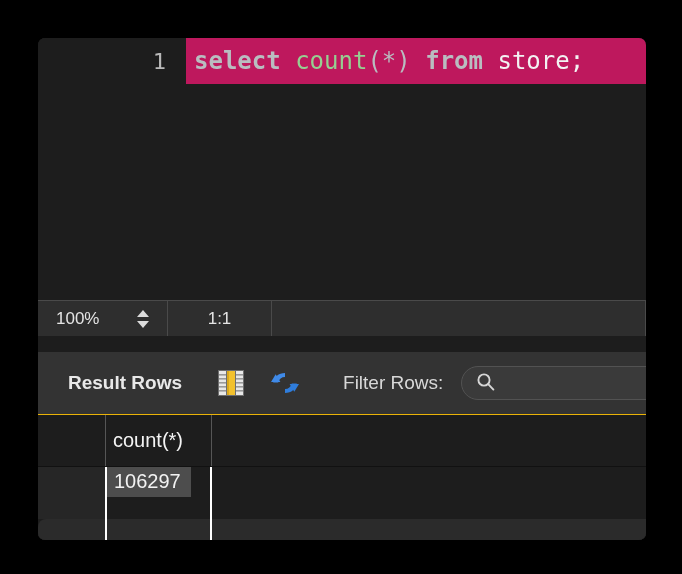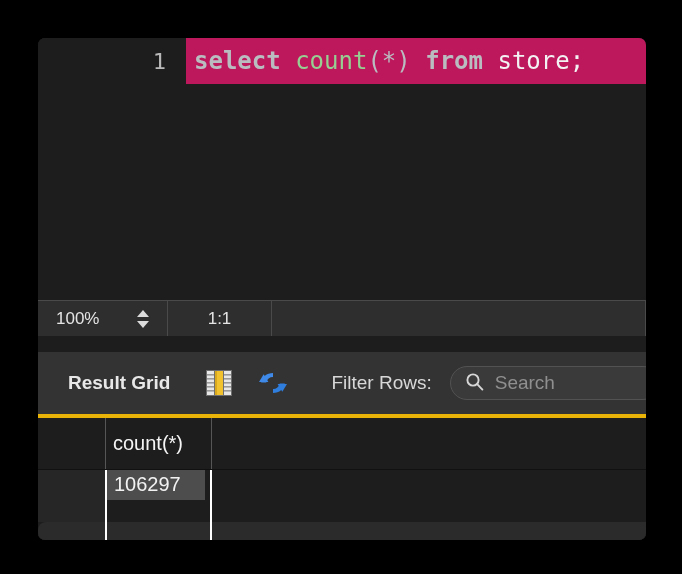--- a/index.html
+++ b/index.html
@@ -188,21 +188,21 @@
     padding: 0;
   }
   #filter-search-input::placeholder { color: #8f8f8f; opacity: 1; }
 
   
   #results-grid {
     flex: 1 1 auto;
     background: #1d1d1d;
     position: relative;
     overflow: hidden;
-    border-top: 4px solid #eab308;
+    border-top: 1px solid #eab308;
   }
   .grid-row {
     display: flex;
     align-items: stretch;
     height: 52px;
     box-sizing: border-box;
   }
   #grid-header-row {
     background: #1d1d1d;
     border-bottom: 1px solid #111111;
@@ -238,21 +238,21 @@
   #grid-data-row .cell-data {
     border-left: 2px solid #ffffff;
     border-right: 2px solid #ffffff;
     padding-left: 0;
     align-items: flex-start;
   }
   #cell-value-selected {
     background: #4d4d4d;
     color: #f2f2f2;
     font-size: 20px;
-    padding: 2px 24px 4px 7px;
+    padding: 2px 10px 4px 7px;
     line-height: 24px;
     white-space: nowrap;
   }
   #grid-data-row-2 {
     height: 52px;
     background: #1d1d1d;
   }
   #grid-data-row-2 .cell-rowhdr {
     background: #2b2b2b;
     border-top-left-radius: 8px;
@@ -295,21 +295,21 @@
     </div>
     <div class="status-cell" id="ratio-cell">
       <span>1:1</span>
     </div>
     <div class="status-cell" id="status-spacer"></div>
   </div>
 
   <div id="toolbar-gap"></div>
 
   <div id="result-grid-toolbar">
-    <span id="result-grid-label">Result Grid</span>
+    <span id="result-grid-label">Result Rows</span>
 
     <span class="toolbar-icon-btn">
       <svg width="26" height="28" viewBox="0 0 26 28">
         <rect x="0" y="1" width="26" height="26" fill="#6e6e6e"></rect>
         <rect x="1" y="2" width="7" height="24" fill="#e8e8e8"></rect>
         <rect x="18" y="2" width="7" height="24" fill="#e8e8e8"></rect>
         <g fill="#9a9a9a">
           <rect x="1" y="5" width="7" height="1.6"></rect>
           <rect x="1" y="9" width="7" height="1.6"></rect>
           <rect x="1" y="13" width="7" height="1.6"></rect>
@@ -337,21 +337,20 @@
 
     <span id="filter-rows-label">Filter Rows:</span>
 
     <div id="filter-search-box">
       <span>
         <svg width="19" height="19" viewBox="0 0 19 19">
           <circle cx="8" cy="8" r="5.6" fill="none" stroke="#d6d6d6" stroke-width="1.9"></circle>
           <line x1="12.2" y1="12.2" x2="17.4" y2="17.6" stroke="#d6d6d6" stroke-width="1.9" stroke-linecap="round"></line>
         </svg>
       </span>
-      <input id="filter-search-input" type="text" placeholder="Search" style="">
     </div>
   </div>
 
   <div id="results-grid">
 
     <div class="grid-row" id="grid-header-row">
       <div class="cell-rowhdr"></div>
       <div class="cell-data">count(*)</div>
       <div class="cell-rest"></div>
     </div>

